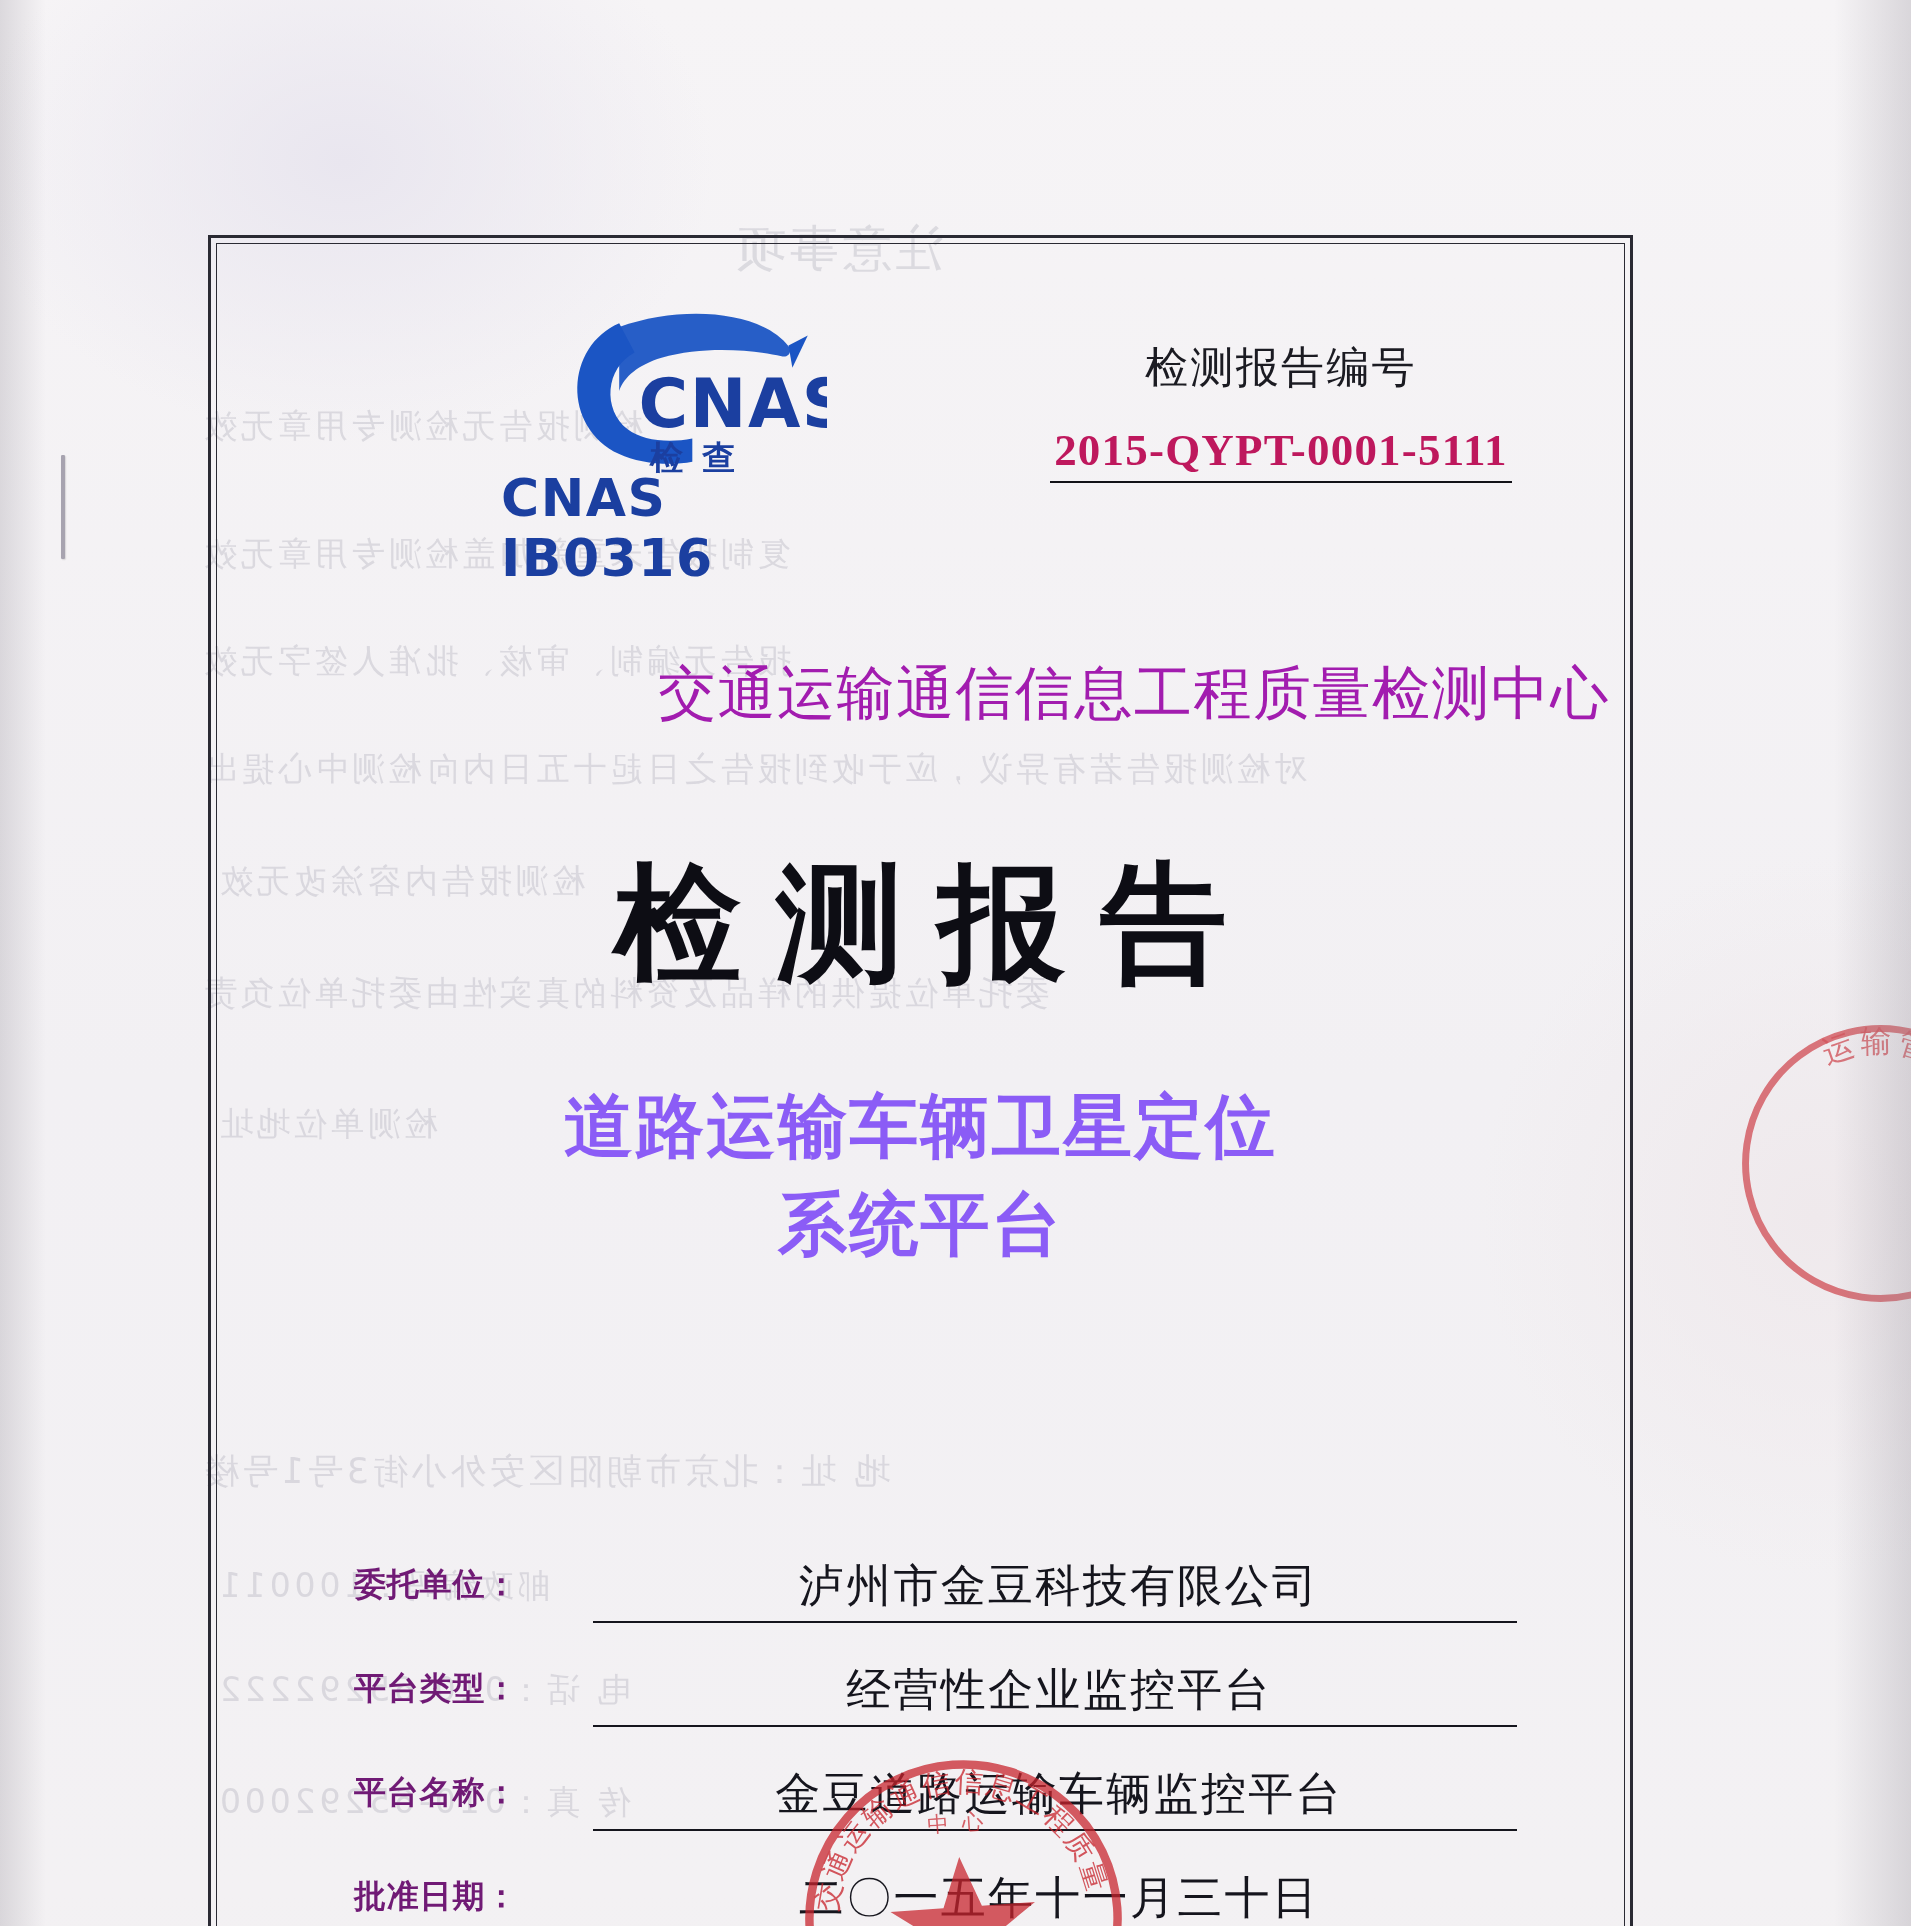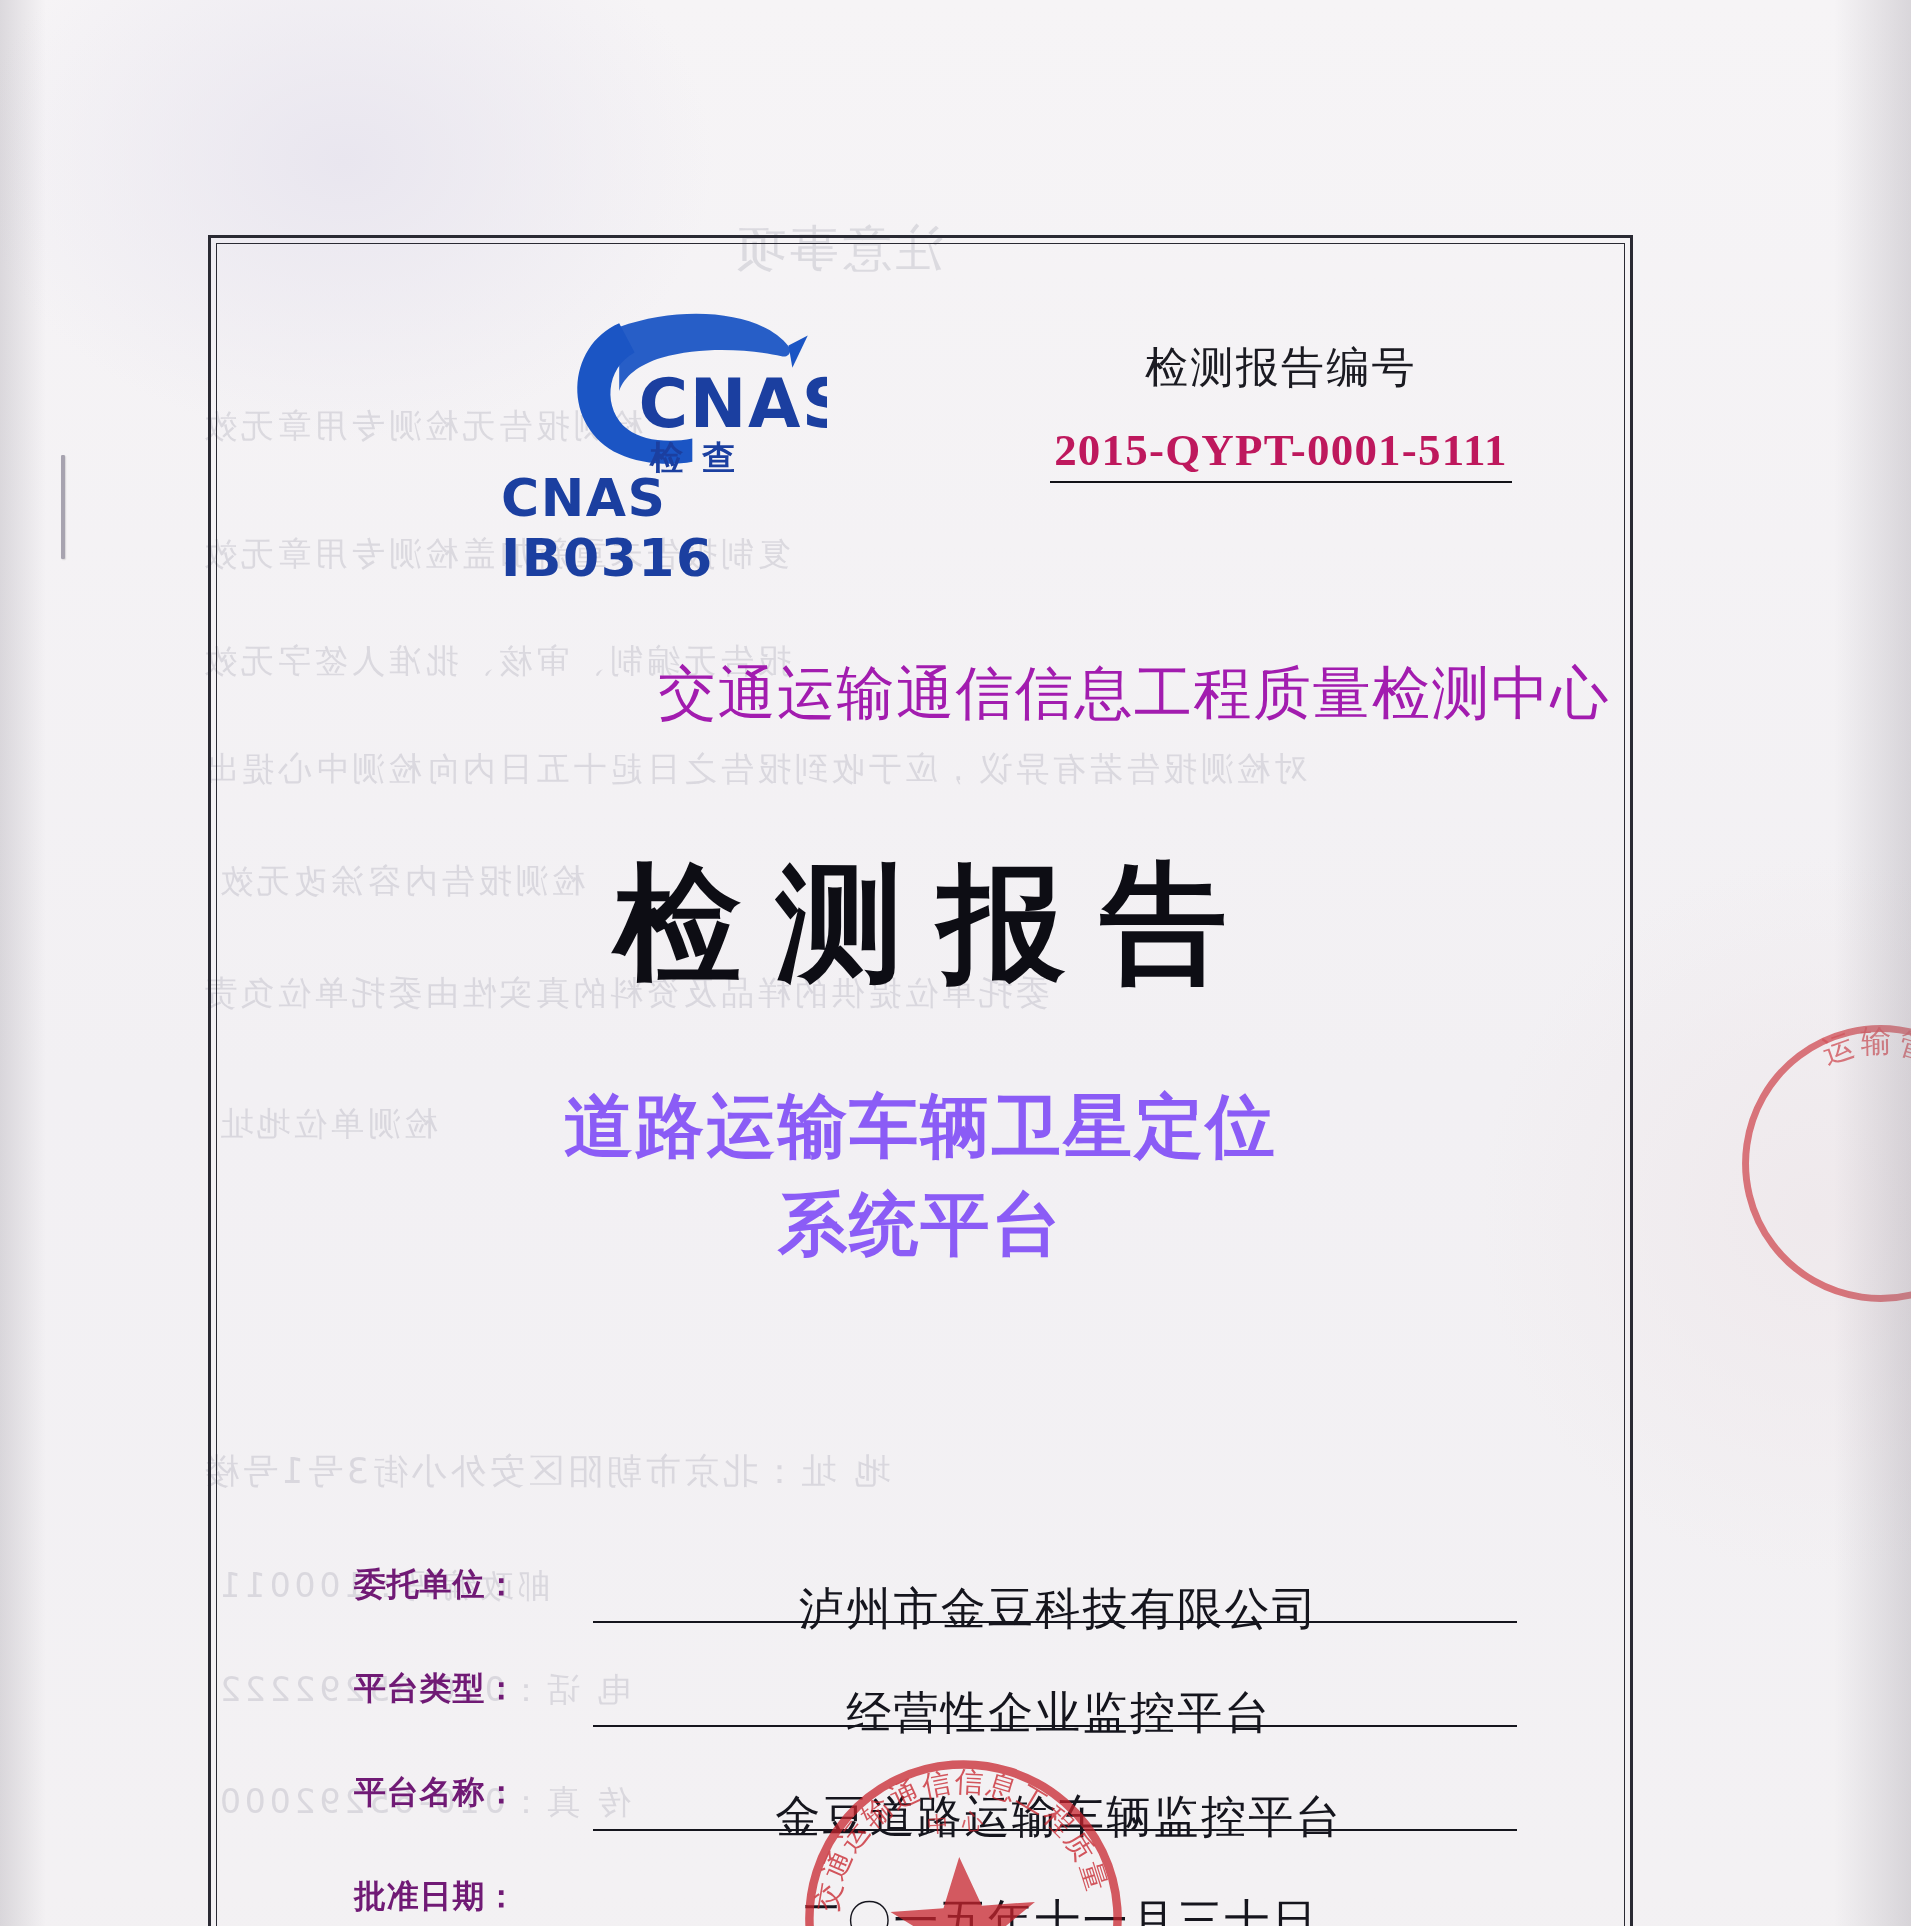--- a/index.html
+++ b/index.html
@@ -203,21 +203,20 @@
   .field-value {
     position: absolute;
     left: 247px;
     right: 0;
     top: 15.4px;
     text-align: center;
     font-family: "DejaVu Sans", sans-serif;
     font-size: 45px;
     color: #15151d;
     letter-spacing: 2.3px;
-    margin-top: 23px;
   }
   .field-rule {
     position: absolute;
     left: 239px;
     right: 0;
     top: 80px;
     border-bottom: 2.3px solid #15151d;
   }
 
   

